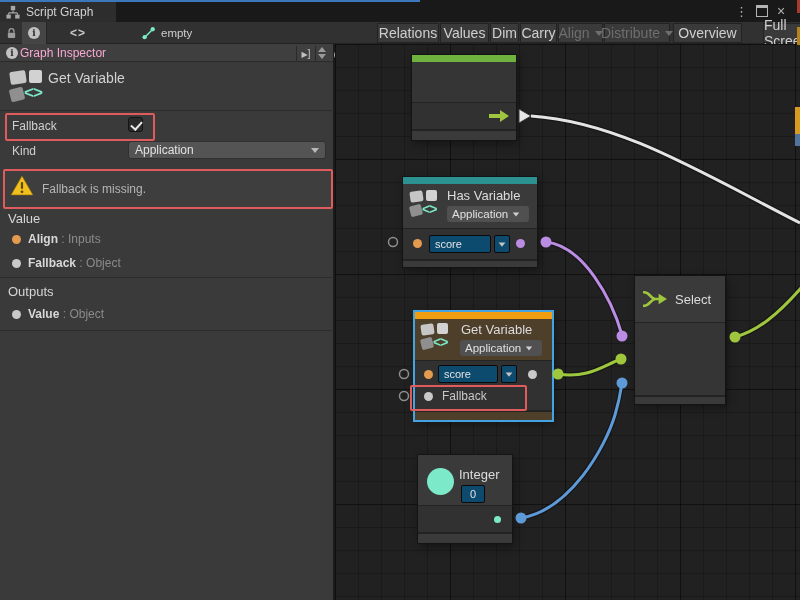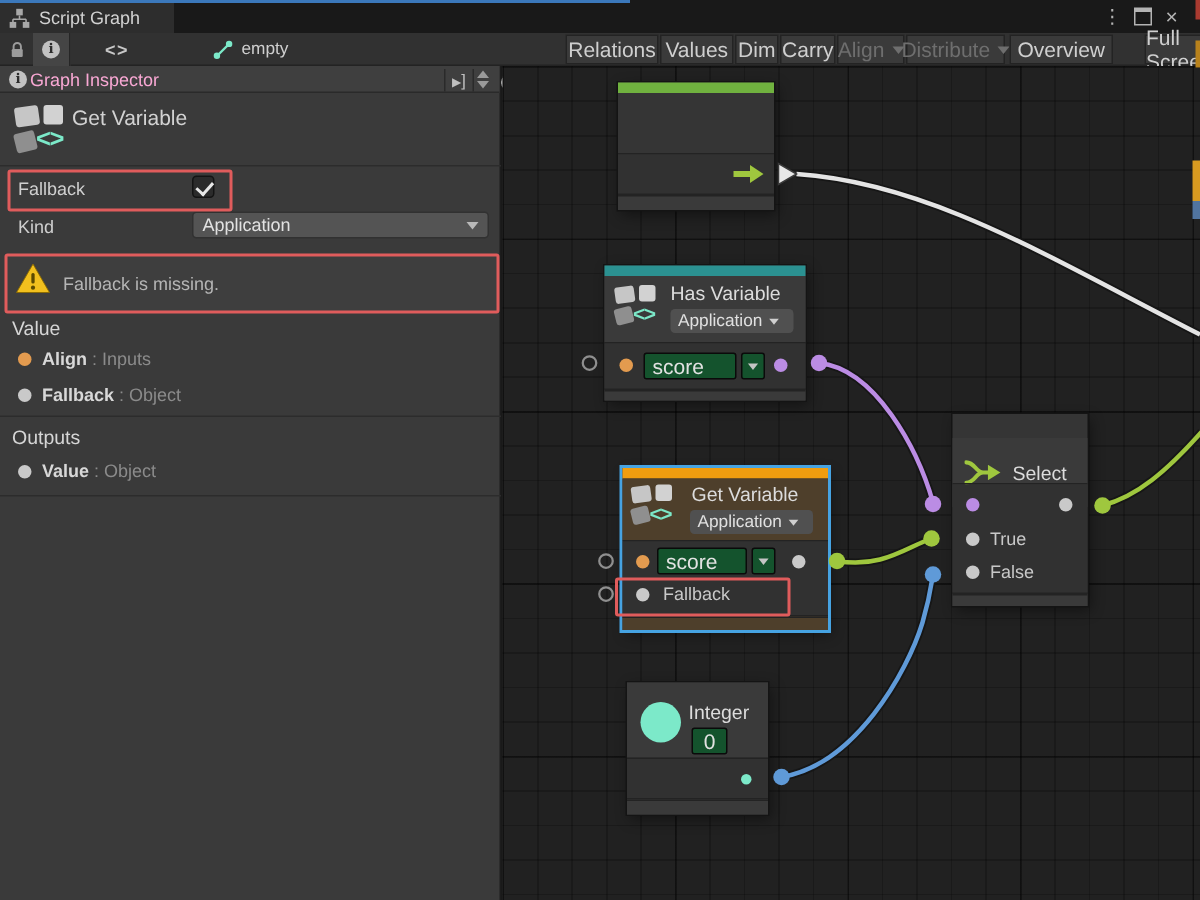--- a/index.html
+++ b/index.html
@@ -61,21 +61,21 @@
   .nhead{position:absolute;left:0;width:100%;background:#3a3a3a;}
   .nhead.tinted{background:#4e3f2b;}
   .nbody{position:absolute;left:0;width:100%;background:#313131;}
   .nfoot{position:absolute;left:0;width:100%;background:#3a3a3a;border-top:1px solid #232323;box-sizing:border-box;}
   .nfoot.tinted{background:#4e3f2b;}
   .ndiv{position:absolute;left:0;width:100%;height:1px;background:#232323;}
   .ntitle{position:absolute;font-size:13px;color:#dcdcdc;white-space:nowrap;}
   .nsub{position:absolute;font-size:11px;color:#969696;}
   .nbtn{position:absolute;background:#505050;border-radius:3px;display:flex;align-items:center;color:#e0e0e0;font-size:11.5px;padding:0 5px;box-sizing:border-box;}
   .nbtn .caret{border-top-color:#cfcfcf;margin-left:4px;transform:scale(.8);}
-  .nfield{position:absolute;background:#14532d;border:1px solid #0a0a0a;border-radius:2px;color:#e2e2e2;font-size:14px;display:flex;align-items:center;padding-left:5px;box-sizing:border-box;}
+  .nfield{position:absolute;background:#0c4a6e;border:1px solid #0a0a0a;border-radius:2px;color:#e2e2e2;font-size:11px;display:flex;align-items:center;padding-left:5px;box-sizing:border-box;}
   .nfield.arrowbox{justify-content:center;padding:0;}
   .nfield.arrowbox .caret{margin:0;border-top-color:#c4c4c4;transform:scale(.85);}
   .pdot{position:absolute;width:9px;height:9px;border-radius:50%;}
   .plabel{position:absolute;font-size:12px;color:#c8c8c8;}
   .sliver{position:absolute;z-index:6;}
   svg.overlay{position:absolute;left:0;top:0;z-index:3;pointer-events:none;}
 </style>
 </head>
 <body>
 
@@ -283,36 +283,28 @@
       <span class="pdot" style="left:113px;top:9px;background:var(--port-gray);"></span>
       <span class="pdot" style="left:9px;top:31px;background:var(--port-gray);"></span>
       <span class="plabel" style="left:27px;top:28px;">Fallback</span>
     </div>
     <div class="ndiv" style="top:98px;"></div>
     <div class="nfoot tinted" style="top:99px;height:9px;"></div>
   </div>
   <div class="redbox" style="left:410px;top:385px;width:113px;height:22px;z-index:7;"></div>
 
   <div class="node" style="left:635px;top:276px;width:90px;height:128px;">
-    <div class="nhead" style="top:16px;height:46px;">
+    <div class="nhead" style="top:0;height:46px;">
       <svg class="abs" style="left:8px;top:12px;" width="25" height="22" viewBox="0 0 24 19">
         <path d="M1 3 C7 3 7 9.5 12 9.5 M1 16 C7 16 7 9.5 12 9.5 M10 9.5 H16" stroke="var(--lime)" stroke-width="2.6" fill="none" stroke-linecap="round"></path>
         <path d="M15 4.5 L23 9.5 L15 14.5 Z" fill="var(--lime)"></path>
       </svg>
       <span class="ntitle" style="left:40px;top:16px;">Select</span>
     </div>
     <div class="ndiv" style="top:46px;"></div>
-    <div class="nbody" style="top:47px;height:72px;">
-      <span class="pdot" style="left:9px;top:9px;background:var(--purple);"></span>
-      <span class="pdot" style="left:71px;top:9px;background:var(--port-gray);"></span>
-      <span class="pdot" style="left:9px;top:32px;background:var(--port-gray);"></span>
-      <span class="plabel" style="left:25px;top:29px;">True</span>
-      <span class="pdot" style="left:9px;top:54px;background:var(--port-gray);"></span>
-      <span class="plabel" style="left:25px;top:51px;">False</span>
-    </div>
     <div class="ndiv" style="top:119px;"></div>
     <div class="nfoot" style="top:120px;height:8px;"></div>
   </div>
 
   <div class="node" style="left:418px;top:455px;width:94px;height:88px;">
     <div class="nhead" style="top:0;height:50px;">
       <span class="abs" style="left:9px;top:13px;width:27px;height:27px;border-radius:50%;background:var(--mint);"></span>
       <span class="ntitle" style="left:41px;top:12px;">Integer</span>
       <div class="nfield" style="left:43px;top:30px;width:24px;height:18px;justify-content:center;padding:0;">
           <span>0</span>

